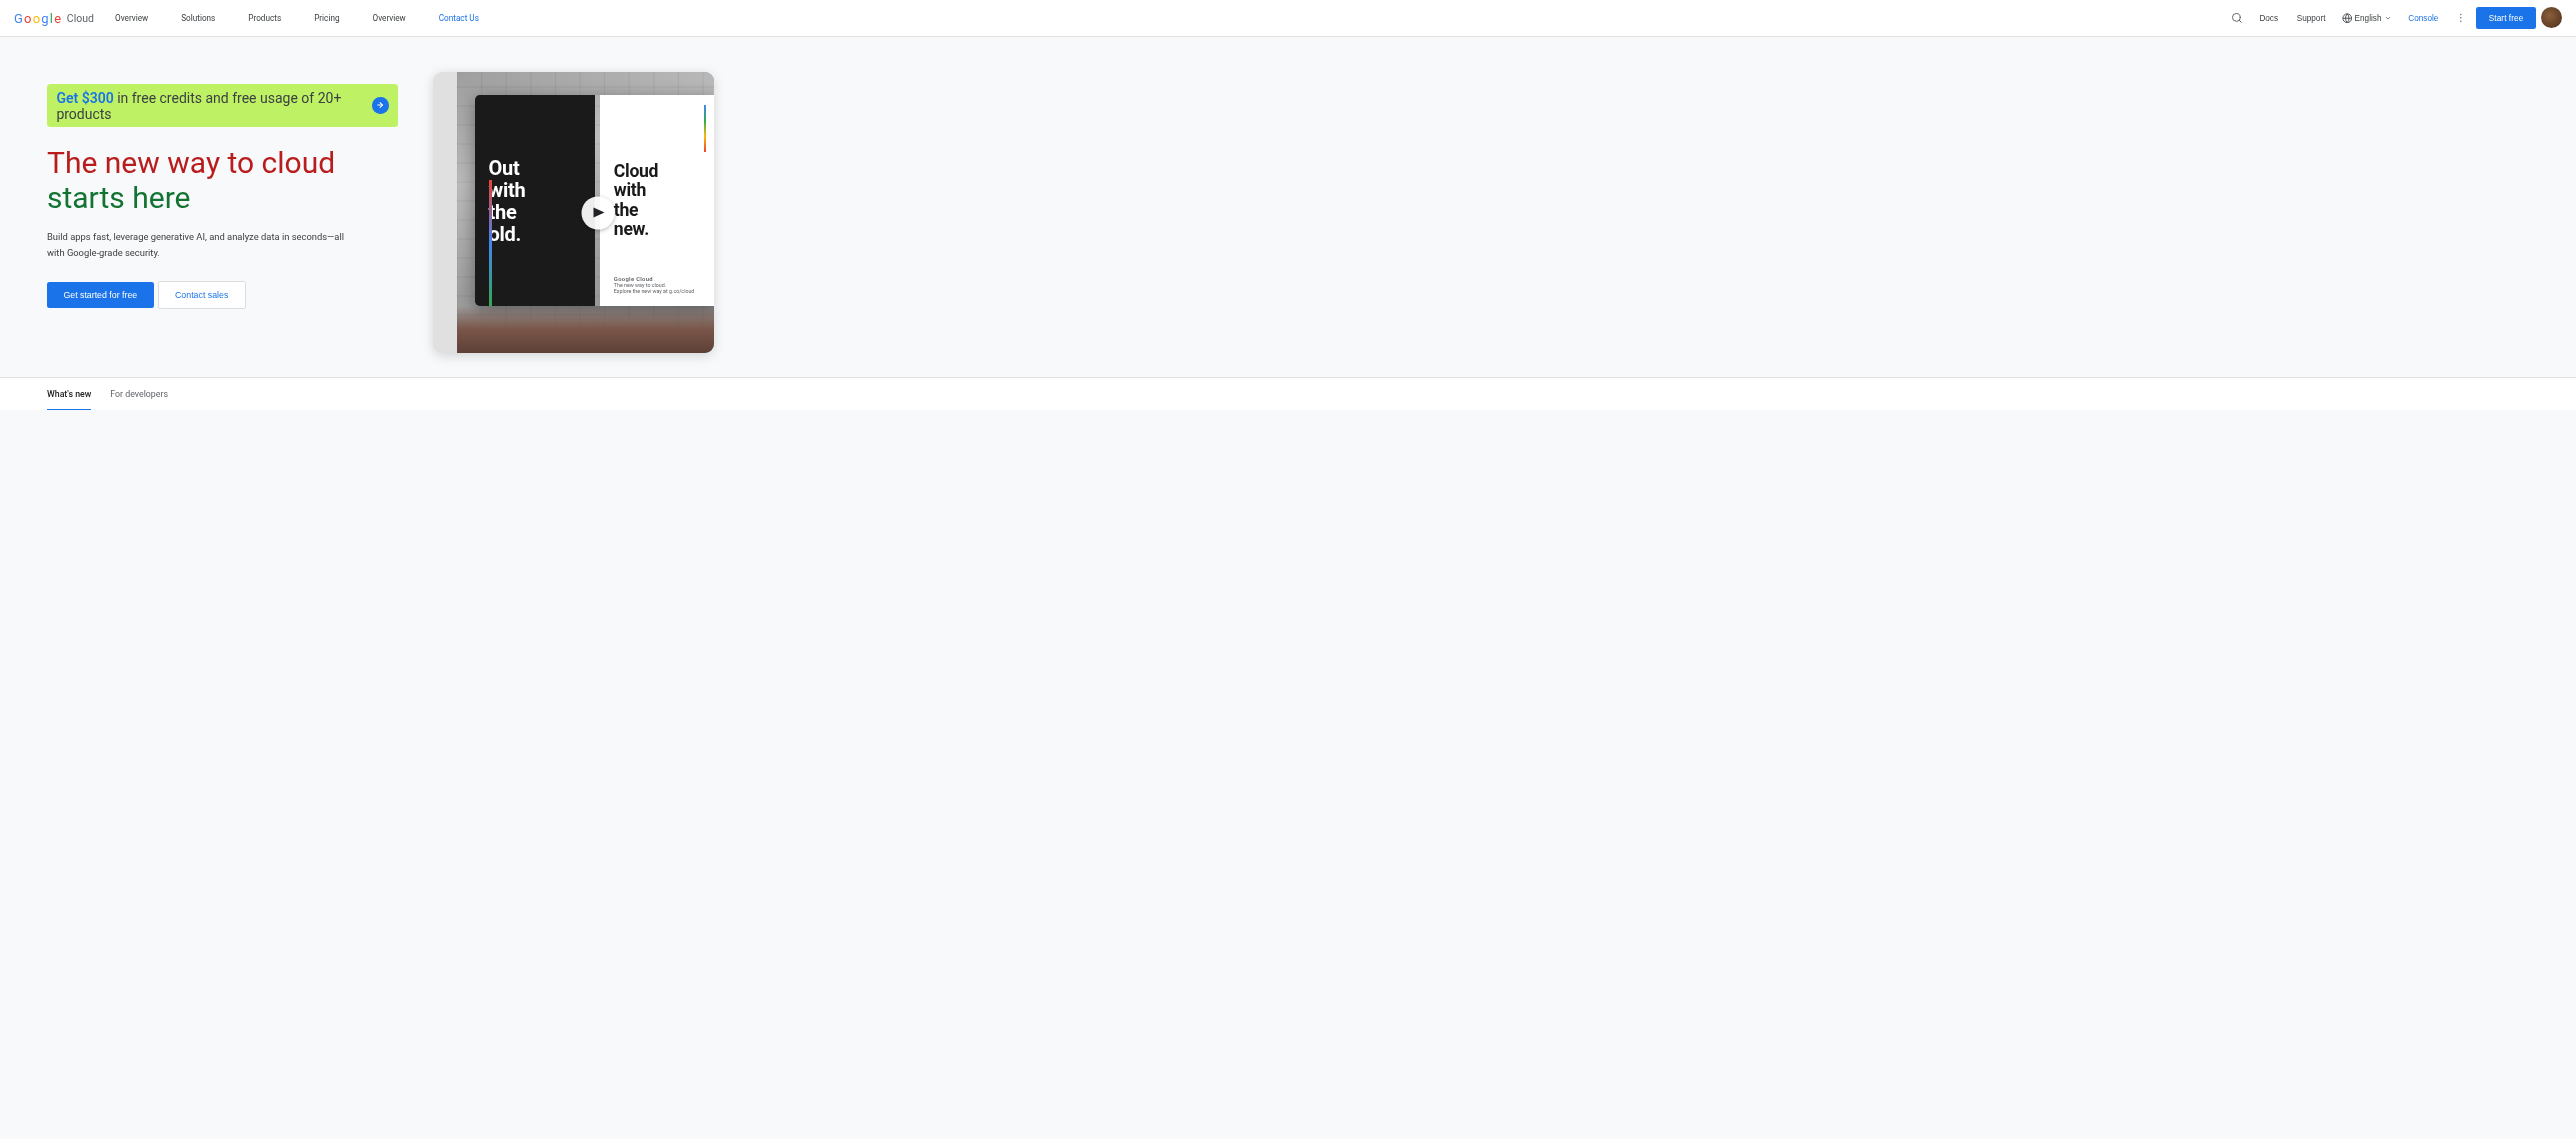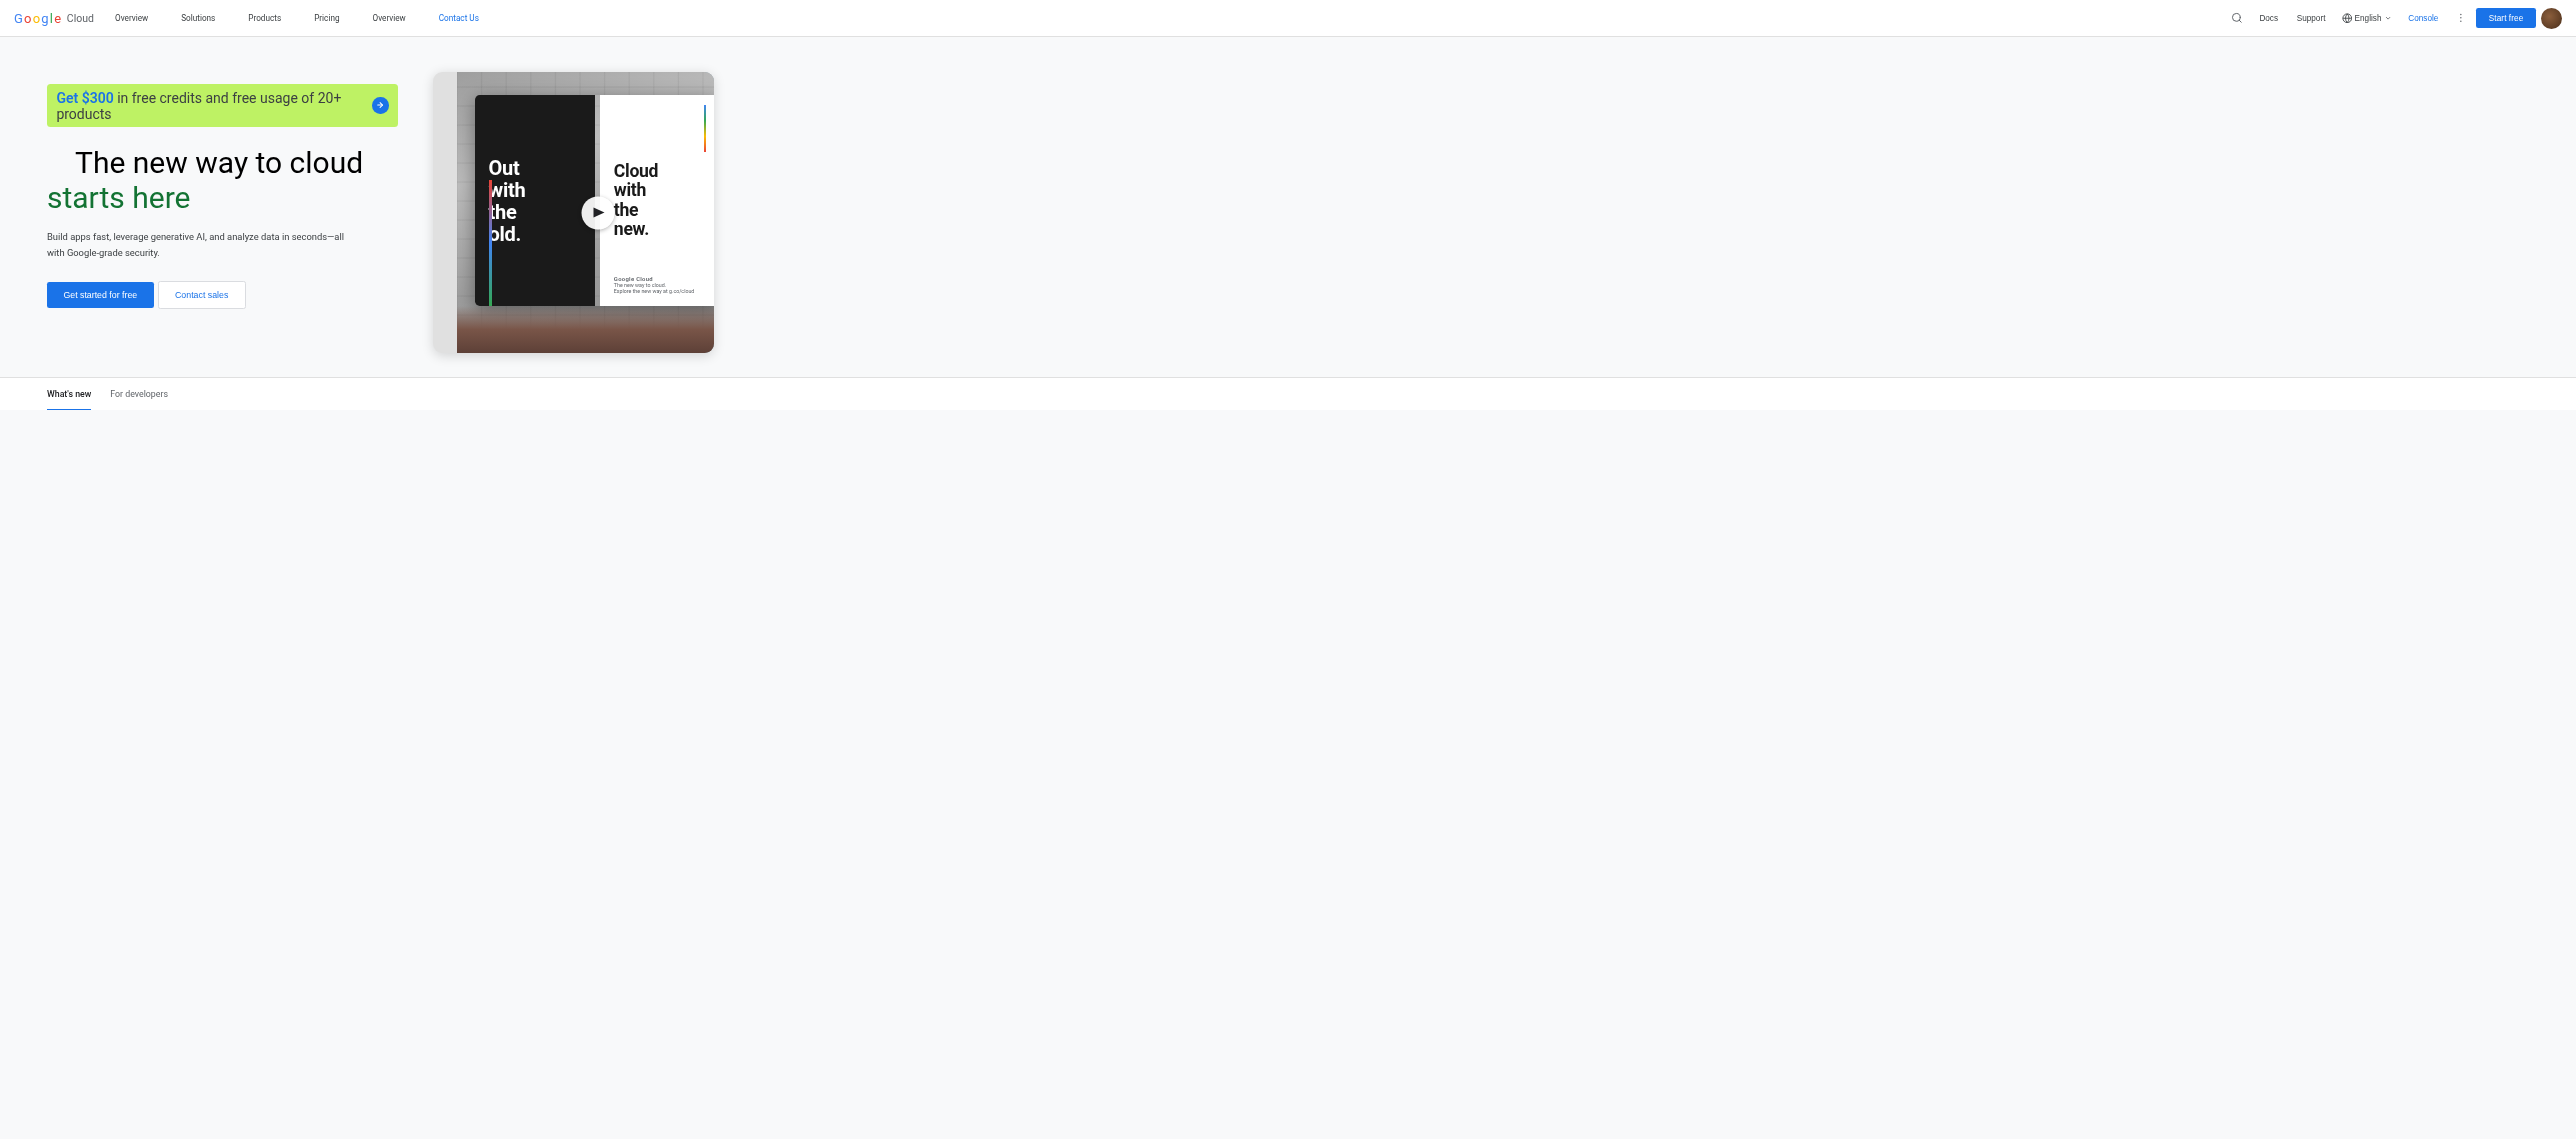--- a/index.html
+++ b/index.html
@@ -77,21 +77,20 @@
       align-items: center;
       gap: 2.3px;
     }
 
     .nav-item.active {
       color: #1a73e8;
     }
 
     .nav-right {
       display: flex;
-      align-items: center;
       gap: 4.7px;
       margin-left: auto;
     }
 
     .search-icon-btn {
       background: none;
       border: none;
       cursor: pointer;
       padding: 4.7px;
       border-radius: 50%;
@@ -219,22 +218,21 @@
     }
 
     .hero-title {
       font-size: 30px;
       font-weight: 400;
       line-height: 1.15;
       margin-bottom: 14px;
     }
 
     .hero-title .blue {
-      color: #000000;
-      margin-left: 28px;
+      color: #b91c1c;
     }
 
     .hero-title .green {
       color: #137333;
     }
 
     .hero-subtitle {
       font-size: 9.4px;
       color: #3c4043;
       line-height: 1.6;

